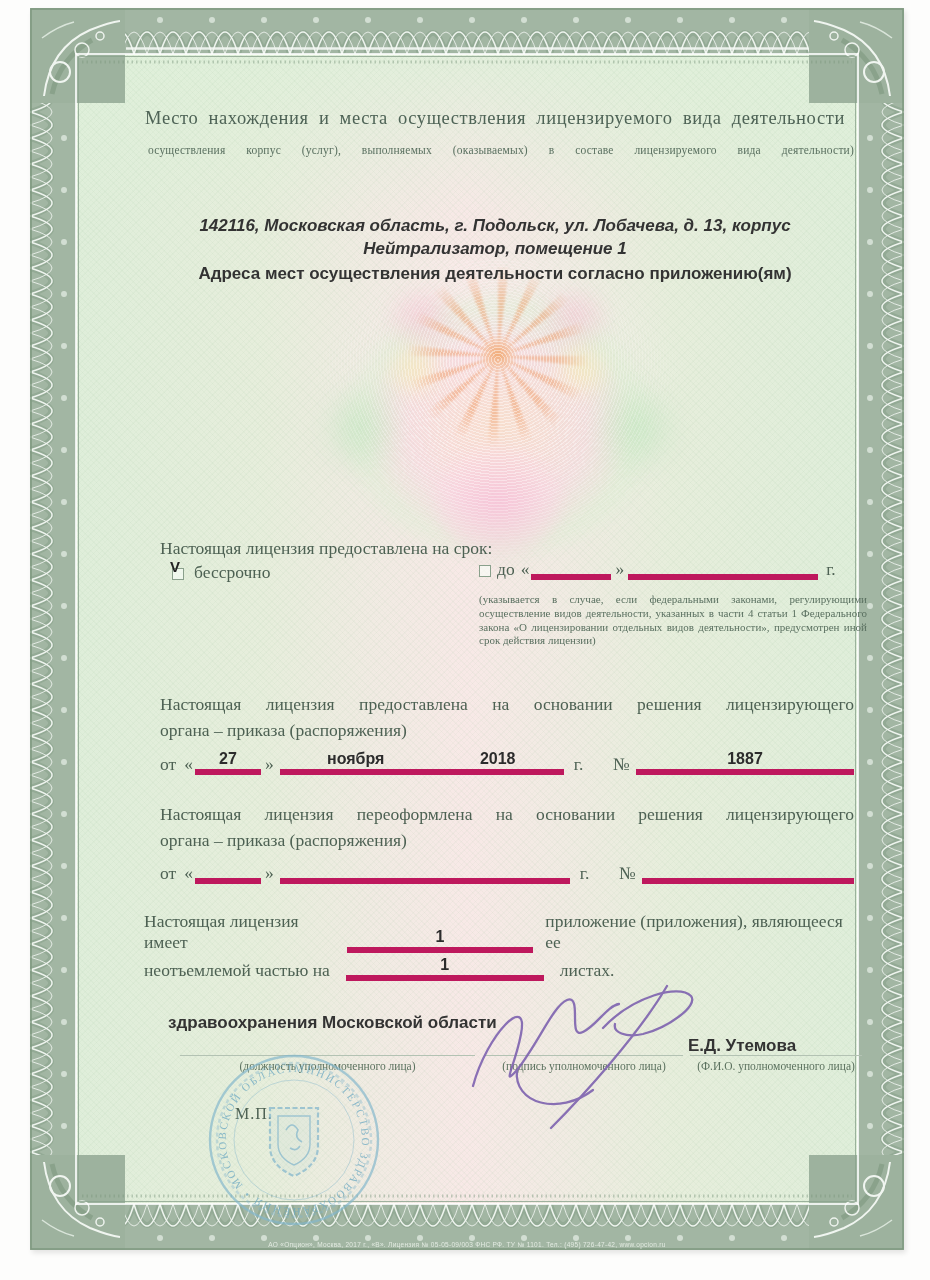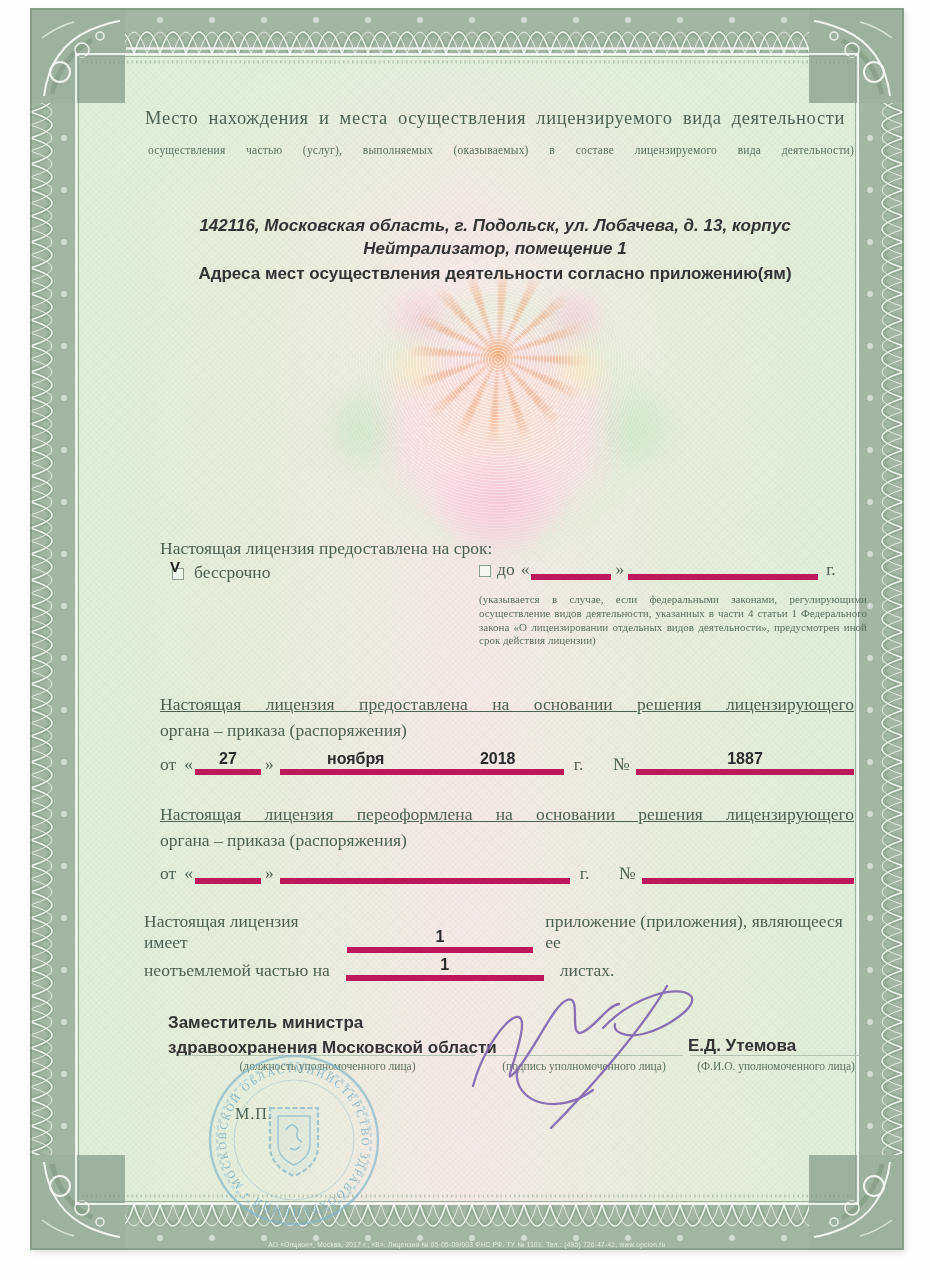--- a/index.html
+++ b/index.html
@@ -57,21 +57,21 @@
   .box { width:12px; height:12px; border:1px solid #8aa08c; background:rgba(250,255,250,.6); margin-top:6px; }
   .chk-row .lbl { margin-left:10px; }
   .until-row { position:absolute; left:449px; top:551px; width:375px; display:flex; align-items:flex-end; font-size:17.5px; color:#4d6153; }
   .until-row .box { margin:0 6px 3px 0; }
   .seg { display:inline-block; border-bottom:6px solid #be185d; text-align:center;
      font-family:"Liberation Sans", sans-serif; font-weight:bold; font-size:16px; color:#2c2c2c; padding:0 3px 1px; min-height:21px; }
   .footnote { position:absolute; left:449px; top:585px; width:388px; font-size:11px; line-height:13.8px;
      color:#5a7060; text-align:justify; }
 
   .para { position:absolute; left:130px; width:694px; font-size:17.5px; color:#4d6153; }
-  .para .j { text-align:justify; text-align-last:justify; line-height:26px;text-decoration:underline; }
+  .para .j { text-align:justify; text-align-last:justify; line-height:26px; }
   .para .n { line-height:26px; }
   .fill-row { position:absolute; left:130px; width:694px; display:flex; align-items:flex-end; font-size:17.5px; color:#4d6153; }
   .fill-row > span { white-space:pre; }
 
   .att-row { position:absolute; left:114px; width:700px; display:flex; align-items:flex-end; font-size:17.5px; color:#4d6153; }
 
   .sig-pos { position:absolute; left:138px; top:1002px; font-size:17px; line-height:25px; }
   .sig-name { position:absolute; left:658px; top:1028px; font-size:17px; }
   .uline { position:absolute; border-bottom:1px solid #b3c2b3; height:1px; }
   .cap { position:absolute; font-size:11.5px; color:#5c725f; text-align:center; }
@@ -143,21 +143,21 @@
       <rect x="48.5" y="48.5" width="777" height="1145" fill="none" stroke="#8aa28c" stroke-width="1" opacity=".8"></rect>
       <line x1="96" y1="40.5" x2="778" y2="40.5" stroke="#f4f8f4" stroke-width="2.5" opacity=".9"></line>
       <line x1="52" y1="54" x2="822" y2="54" stroke="#7d977f" stroke-width="3" stroke-dasharray="1.5 3" opacity=".45"></line>
       <line x1="52" y1="1188" x2="822" y2="1188" stroke="#7d977f" stroke-width="3" stroke-dasharray="1.5 3" opacity=".45"></line>
     </svg>
 
     <div class="content">
 
       <div class="title">Место нахождения и места осуществления лицензируемого вида деятельности</div>
       <div class="subtitle">
-        <div>осуществления частью (услуг),  выполняемых (оказываемых) в составе лицензируемого вида деятельности)</div>
+        <div>осуществления корпус (услуг),  выполняемых (оказываемых) в составе лицензируемого вида деятельности)</div>
       </div>
 
       <div class="address bold-sans">
         <div>142116, Московская область, г. Подольск, ул. Лобачева, д. 13, корпус</div>
         <div>Нейтрализатор, помещение 1</div>
       </div>
       <div class="appendix-note bold-sans">Адреса мест осуществления деятельности согласно приложению(ям)</div>
 
       <div class="term-label serif">Настоящая лицензия предоставлена на срок:</div>
       <div class="chk-row">
@@ -212,21 +212,20 @@
         <span class="seg" style="width:198px; margin:0 12px">1</span>
         <span>приложение (приложения), являющееся ее</span>
       </div>
       <div class="att-row" style="top:948px">
         <span>неотъемлемой частью на</span>
         <span class="seg" style="width:198px; margin:0 16px">1</span>
         <span>листах.</span>
       </div>
 
       <div class="sig-pos bold-sans">
-        <div>Заместитель министра</div>
         <div>здравоохранения Московской области</div>
       </div>
       <div class="sig-name bold-sans">Е.Д. Утемова</div>
 
       <div class="uline" style="left:150px; top:1047px; width:295px"></div>
       <div class="uline" style="left:455px; top:1047px; width:198px"></div>
       <div class="uline" style="left:660px; top:1047px; width:172px"></div>
       <div class="cap" style="left:150px; top:1052px; width:295px">(должность уполномоченного лица)</div>
       <div class="cap" style="left:452px; top:1052px; width:204px">(подпись уполномоченного лица)</div>
       <div class="cap" style="left:656px; top:1052px; width:180px">(Ф.И.О. уполномоченного лица)</div>

